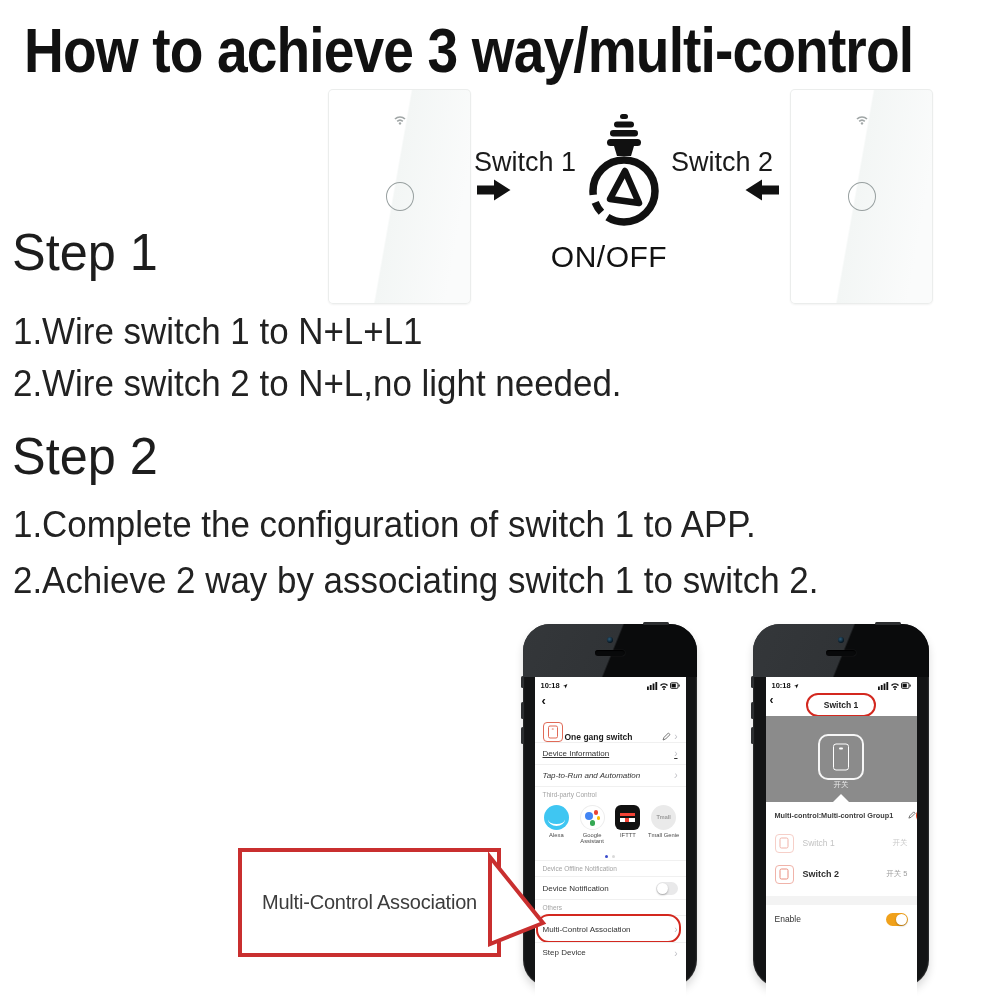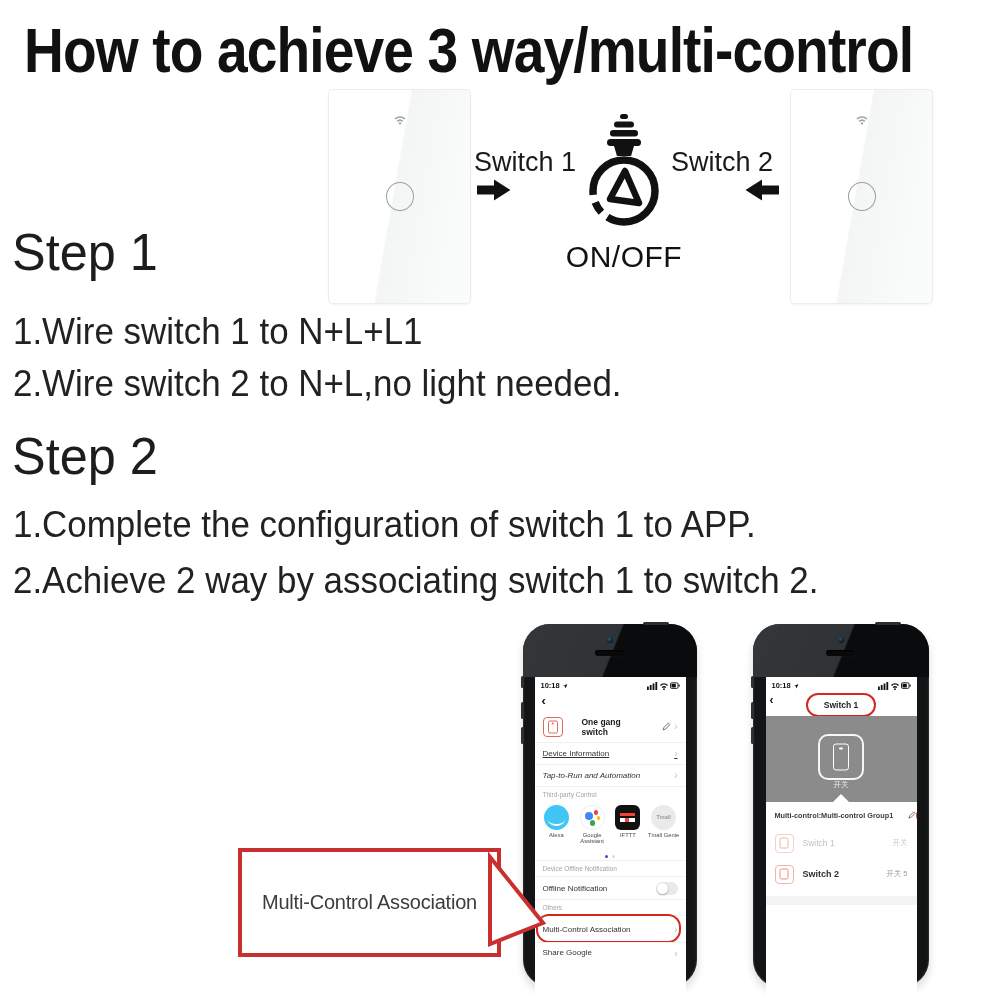--- a/index.html
+++ b/index.html
@@ -52,21 +52,21 @@
   .sect{height:15px;display:flex;align-items:center;padding:0 8px;font-size:6.5px;color:#a3a3a3;}
   .lrow{display:flex;align-items:center;justify-content:space-between;padding:0 8px;position:relative;}
   .toggle{width:22px;height:13px;border-radius:7px;background:#e9e9ea;position:relative;flex:0 0 auto;}
   .toggle b{position:absolute;left:1px;top:1px;width:11px;height:11px;border-radius:50%;background:#fff;
             box-shadow:0 1px 2px rgba(0,0,0,.3);}
   .toggle.on{background:#f0a11b;}
   .toggle.on b{left:auto;right:1px;}
 
   
   .backrow{height:17px;padding:2px 0 0 7px;font-size:13px;font-weight:700;color:#111;line-height:14px;}
-  .cardrow{height:31px;display:flex;align-items:center;padding:0 8px;gap:19px;}
+  .cardrow{height:31px;display:flex;align-items:flex-end;padding:0 8px;gap:2px;}
   .devic{width:18px;height:18px;border:1.4px solid #e06a57;border-radius:4px;position:relative;flex:0 0 auto;}
   .devic i{position:absolute;left:50%;top:50%;transform:translate(-50%,-50%);width:8px;height:11px;
            border:1.1px solid #e06a57;border-radius:2px;}
   .devic i:after{content:"";position:absolute;left:50%;top:1.5px;transform:translateX(-50%);
                  width:2.5px;height:1.6px;background:#e06a57;border-radius:1px;}
   .devname{font-size:8.5px;font-weight:700;color:#1a1a1a;flex:1;}
   .cardright{display:flex;align-items:center;gap:3px;}
   .rowlabel{font-size:8px;color:#333;}
   .svcrow{height:47px;display:flex;justify-content:space-around;align-items:flex-start;padding:3px 4px 0 4px;}
   .svc{width:34px;text-align:center;}
@@ -177,21 +177,21 @@
       <rect x="32" y="2" width="8" height="5" rx="2.5" fill="#111"></rect>
       <rect x="26" y="9.5" width="20" height="6" rx="3" fill="#111"></rect>
       <rect x="22" y="18" width="28" height="6.5" rx="3.2" fill="#111"></rect>
       <rect x="19" y="27" width="34" height="7" rx="3.5" fill="#111"></rect>
       <path d="M26 34 h20 l-3 10 h-14 z" fill="#111"></path>
       <circle cx="36" cy="79" r="31" fill="none" stroke="#111" stroke-width="7.5" pathLength="100" stroke-dasharray="34 4 6 4 52"></circle>
       <path d="M37 59 L51 91 L22 87 Z" fill="none" stroke="#111" stroke-width="6.5" stroke-linejoin="round"></path>
     </svg>
   </span>
 
-  <div class="abs" id="onoff" style="left:563px;top:240px;width:122px;text-align:center;">ON/OFF</div>
+  <div class="abs" id="onoff" style="left:548px;top:240px;width:122px;text-align:center;">ON/OFF</div>
 
   <div class="abs stephead" style="left:12px;top:222px;">Step 1</div>
   <div class="abs bodyline" style="left:13px;top:311px;">1.Wire switch 1 to N+L+L1</div>
   <div class="abs bodyline" style="left:13px;top:363px;">2.Wire switch 2 to N+L,no light needed.</div>
   <div class="abs stephead" style="left:12px;top:426px;">Step 2</div>
   <div class="abs bodyline" style="left:13px;top:504px;">1.Complete the configuration of switch 1 to APP.</div>
   <div class="abs bodyline" style="left:13px;top:560px;">2.Achieve 2 way by associating switch 1 to switch 2.</div>
 
   <div class="abs phoneshadow" style="left:515px;width:190px;"></div>
   <div class="abs phoneshadow" style="left:745px;width:190px;"></div>
@@ -273,33 +273,33 @@
           <div class="ic tmall">Tmall</div>
           <div class="lb">Tmall Genie</div>
         </div>
       </div>
       <div class="dots">
           <i class="d1"></i>
           <i class="d2"></i>
         </div>
       <div class="sect hair">Device Offline Notification</div>
       <div class="lrow hair" style="height:22px;">
-        <span class="rowlabel">Offline Notification</span>
+        <span class="rowlabel">Device Notification</span>
         <span class="toggle">
             <b></b>
           </span>
       </div>
       <div class="sect hair">Others</div>
       <div class="lrow hair" style="height:26px;">
         <span class="rowlabel">Multi-Control Association</span>
         <span class="chev">›</span>
         <span class="redoval"></span>
       </div>
       <div class="lrow hair partial">
-        <span class="rowlabel">Share Google</span>
+        <span class="rowlabel">Step Device</span>
         <span class="chev">›</span>
       </div>
     </div>
   </div>
 
   <div class="phone" style="left:753px;top:624px;width:176px;">
     <div class="bezeltop"></div>
     <span class="cam"></span>
     <span class="spk"></span>
     <span class="nub" style="top:52px;height:12px;"></span>
@@ -359,20 +359,26 @@
         <span class="rval">开关</span>
       </div>
       <div class="rrow strong" style="height:32px;">
         <span class="ric">
             <i></i>
           </span>
         <span class="rname">Switch 2</span>
         <span class="rval">开关 5</span>
       </div>
       <div class="spacer"></div>
+      <div class="enablerow">
+        <span>Enable</span>
+        <span class="toggle on">
+            <b></b>
+          </span>
+      </div>
     </div>
   </div>
 
   <div class="abs" id="callout">
     <span>Multi-Control Association</span>
   </div>
   <svg class="abs" style="left:487px;top:848px;" width="62" height="104" viewBox="0 0 62 104">
     <polygon points="3,9 56,75 3,96" fill="#ffffff" stroke="#c92f2f" stroke-width="4"></polygon>
   </svg>
 

